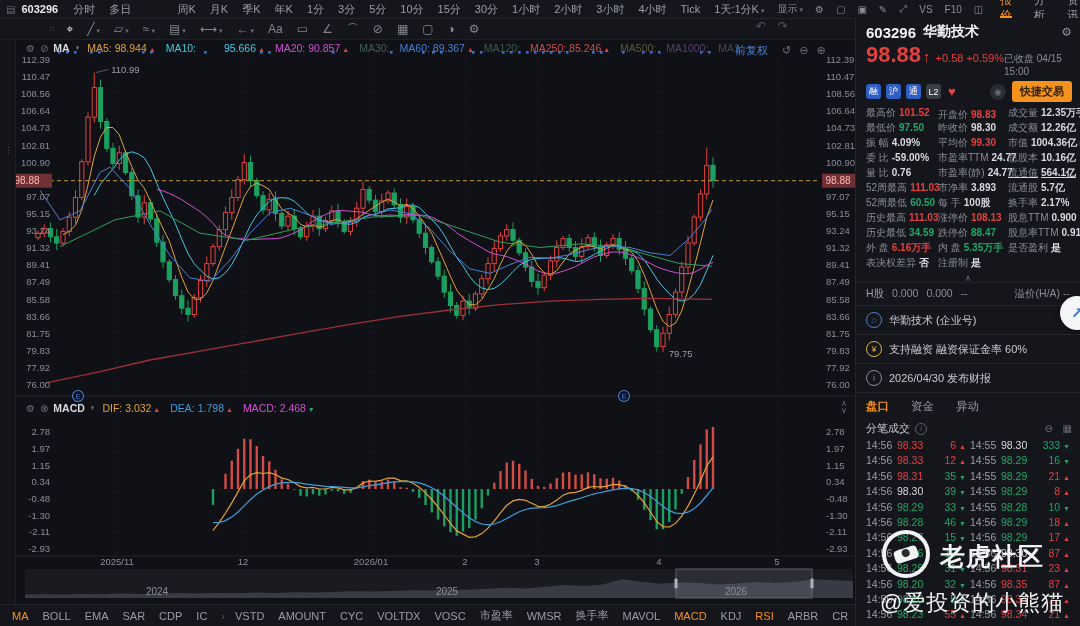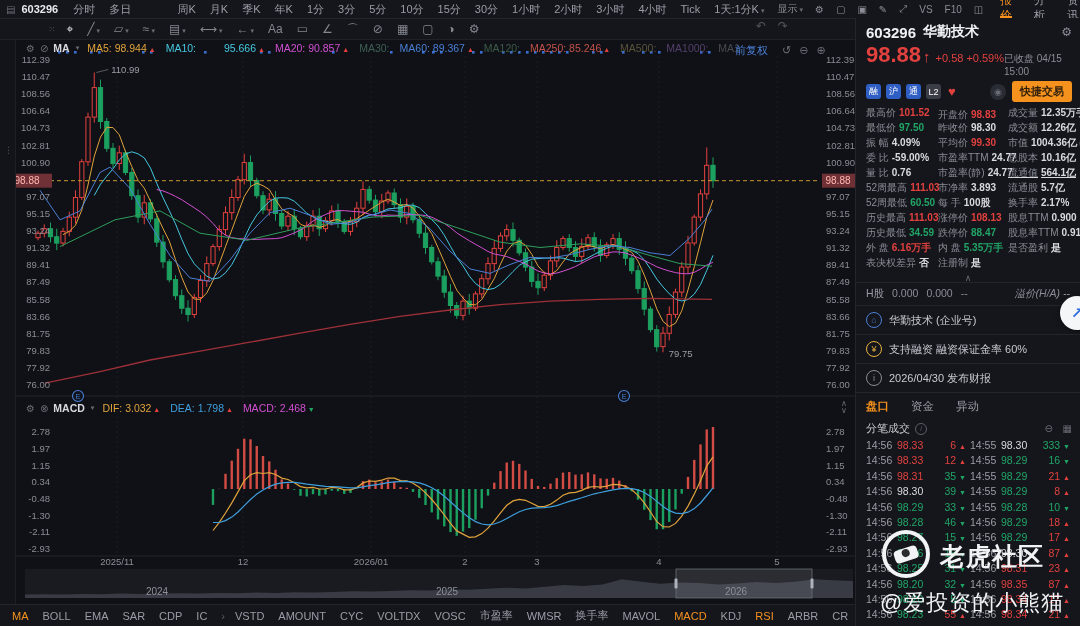--- a/index.html
+++ b/index.html
@@ -69,21 +69,21 @@
               border-radius:3px;padding:3px 8px;}
   .stats{position:relative;padding:2px 0 0 0;height:166px;}
   .stat-cell{position:absolute;white-space:nowrap;font-size:10px;}
   .stat-l{color:#8a8d96;margin-right:3px;}
   .stat-v{color:#d8dae0;font-weight:bold;}
   .stat-v.r{color:#e2413e;} .stat-v.g{color:#21a567;}
   .more-ic{color:#6a6d76;font-size:8px;border:1px solid #3a3d45;border-radius:50%;padding:0 2px;margin-left:2px;}
   .collapse{line-height:8px;text-align:center;color:#6a6d76;font-size:9px;}
   .hshare{display:flex;font-size:10.5px;color:#8a8d96;padding:4px 10px;border-top:1px solid #23252b;}
   .hshare b{color:#9a9da6;font-weight:normal;margin-right:8px;}
-  .hs-prem{margin-left:auto;font-style:italic;}
+  .hs-prem{margin-left:auto;}
   .notice{display:flex;align-items:center;font-size:11px;color:#c8cad0;padding:6px 10px;border-top:1px solid #23252b;}
   .notice .nico{width:14px;height:14px;border-radius:50%;display:flex;align-items:center;justify-content:center;
                 font-size:9px;margin-right:7px;flex:none;}
   .notice .chev{margin-left:auto;color:#5c5f68;}
   .subtabs{display:flex;font-size:11.5px;color:#9a9da6;padding:6px 10px 4px 10px;border-top:1px solid #23252b;}
   .subtabs span{margin-right:22px;}
   .subtabs .active{color:#f5921e;font-weight:bold;}
   .tickhead{display:flex;align-items:center;font-size:11px;color:#c8cad0;padding:3px 8px 2px 10px;}
   .info-i{display:inline-flex;width:10px;height:10px;border:1px solid #5c5f68;border-radius:50%;color:#5c5f68;
           font-size:7px;align-items:center;justify-content:center;margin-left:5px;font-style:italic;}

